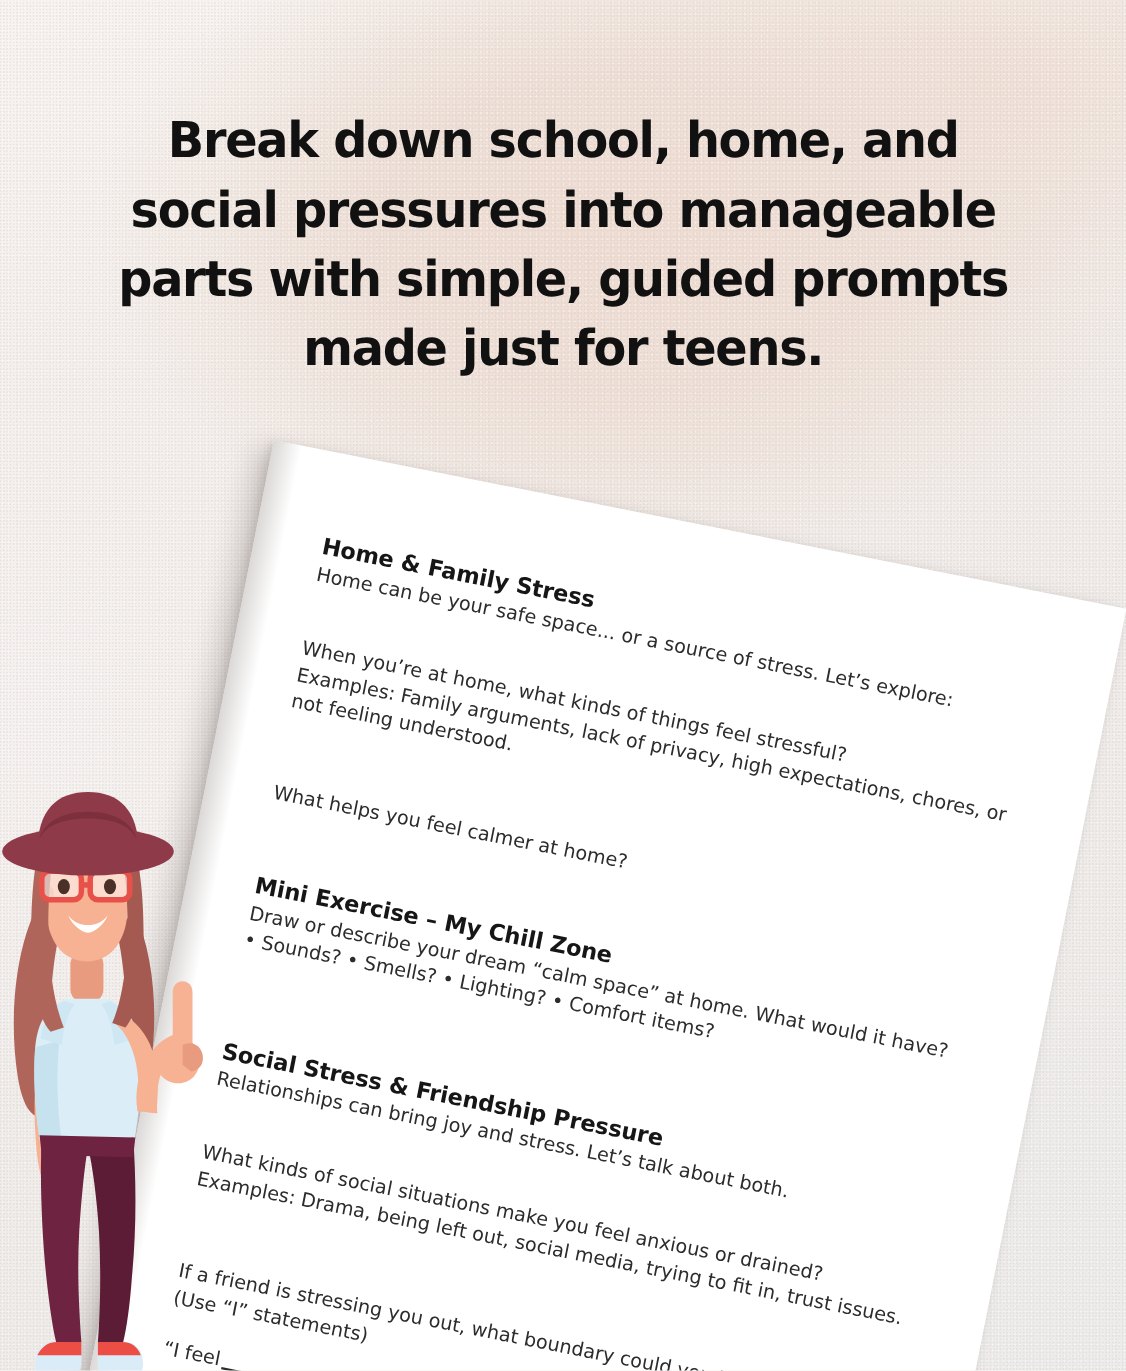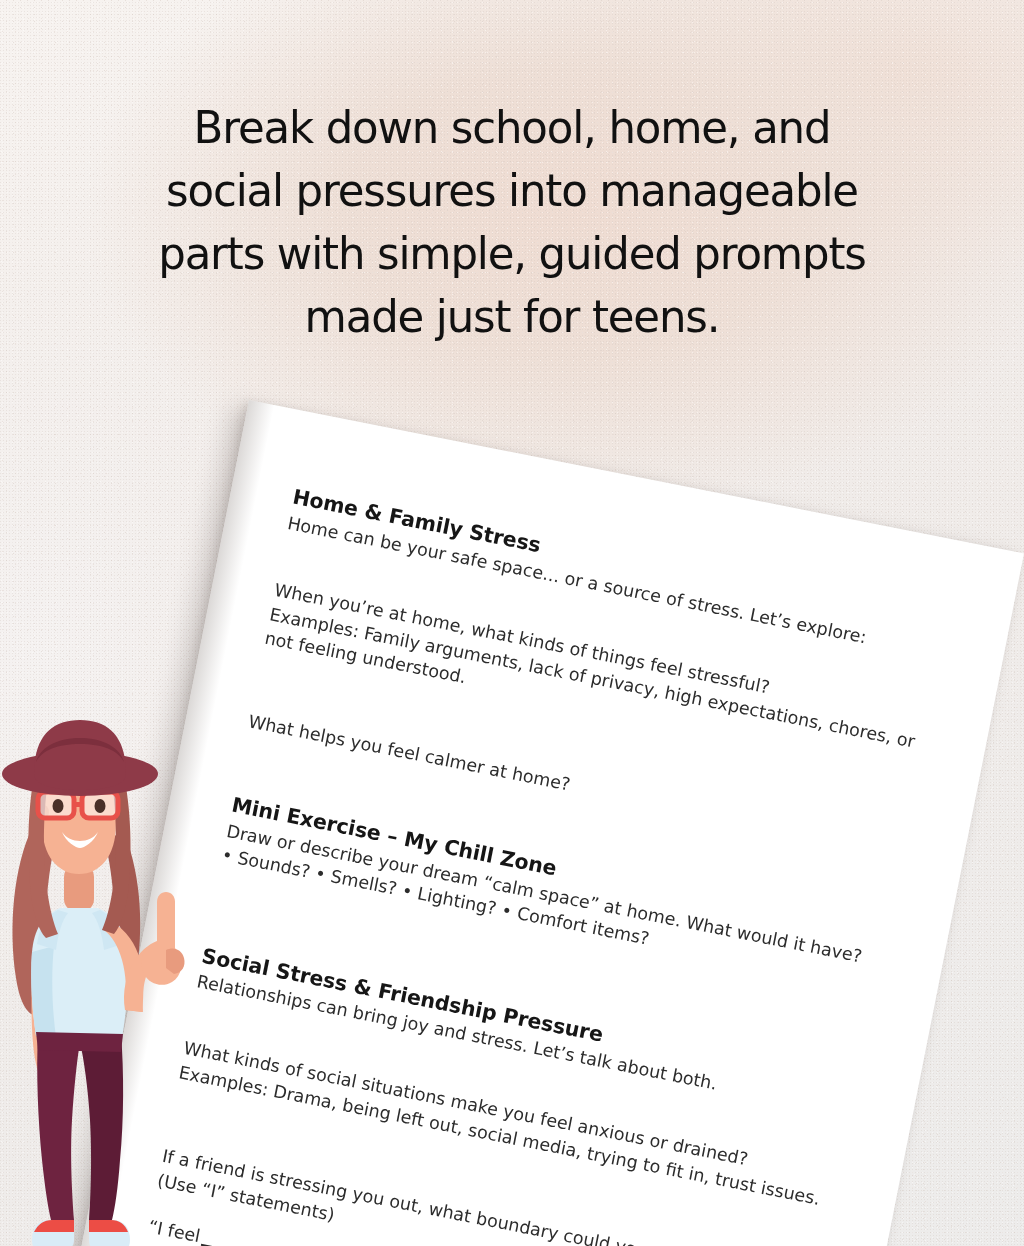--- a/index.html
+++ b/index.html
@@ -60,21 +60,21 @@
 
   
   .headline {
     position: absolute;
     left: 0;
     right: 0;
     top: 96px;
     text-align: center;
     color: #111111;
     font-family: "DejaVu Sans", "Liberation Sans", sans-serif;
-    font-weight: 400;
+    font-weight: 700;
     font-size: 45px;
     line-height: 63px;
     letter-spacing: -1.2px;
     padding: 0 62px;
     -webkit-font-smoothing: antialiased;
     text-rendering: optimizeLegibility;
   }
   .headline .l {
     display: block;
     transform: scaleX(0.965);

